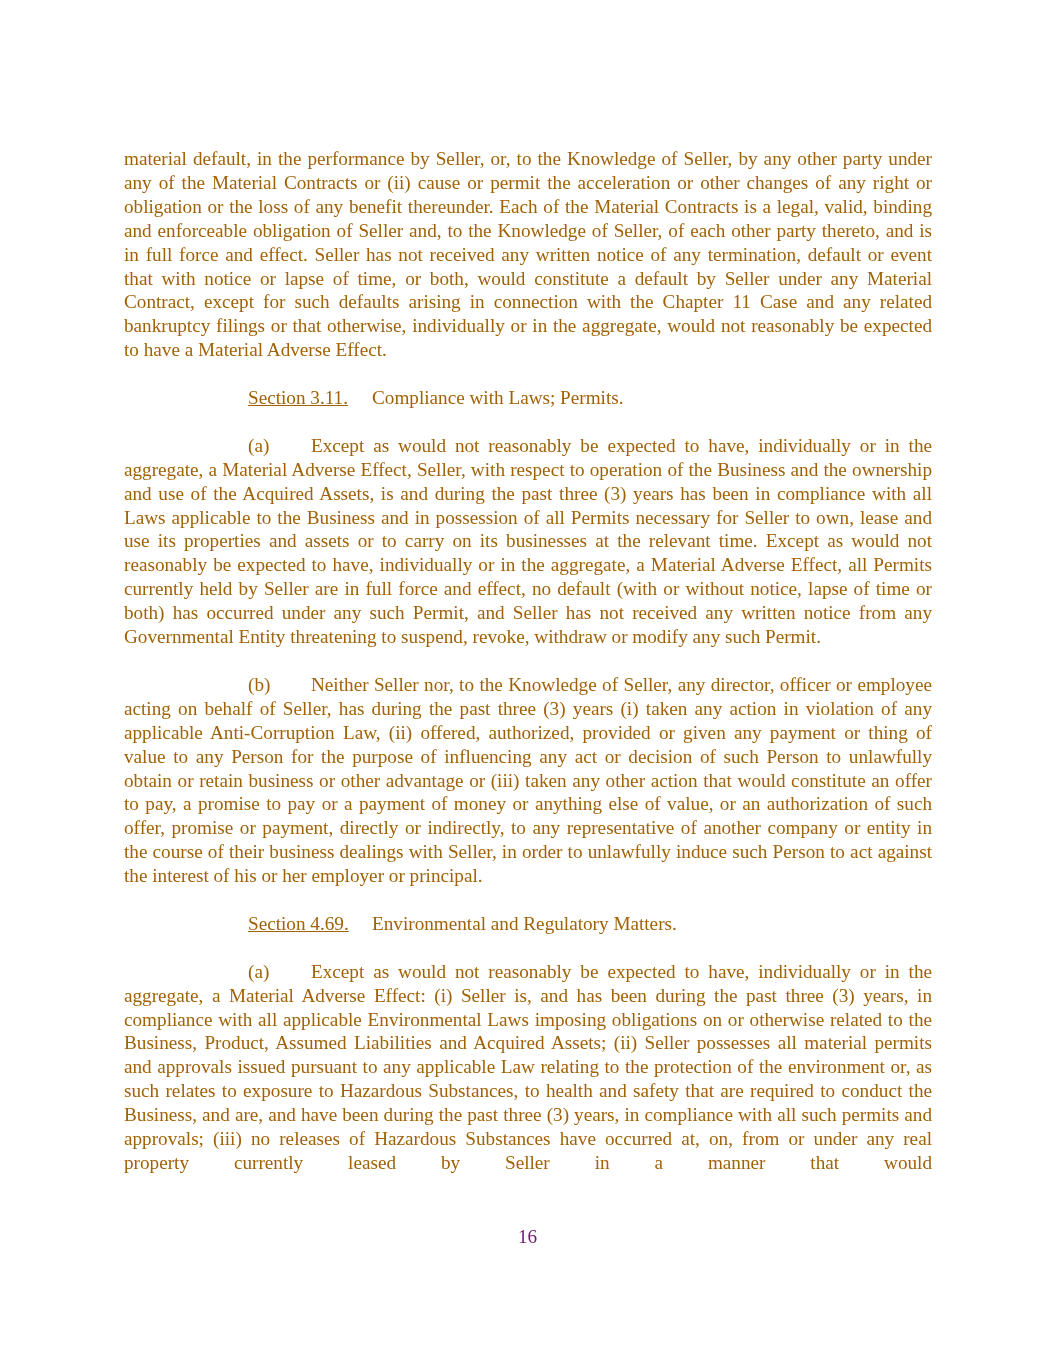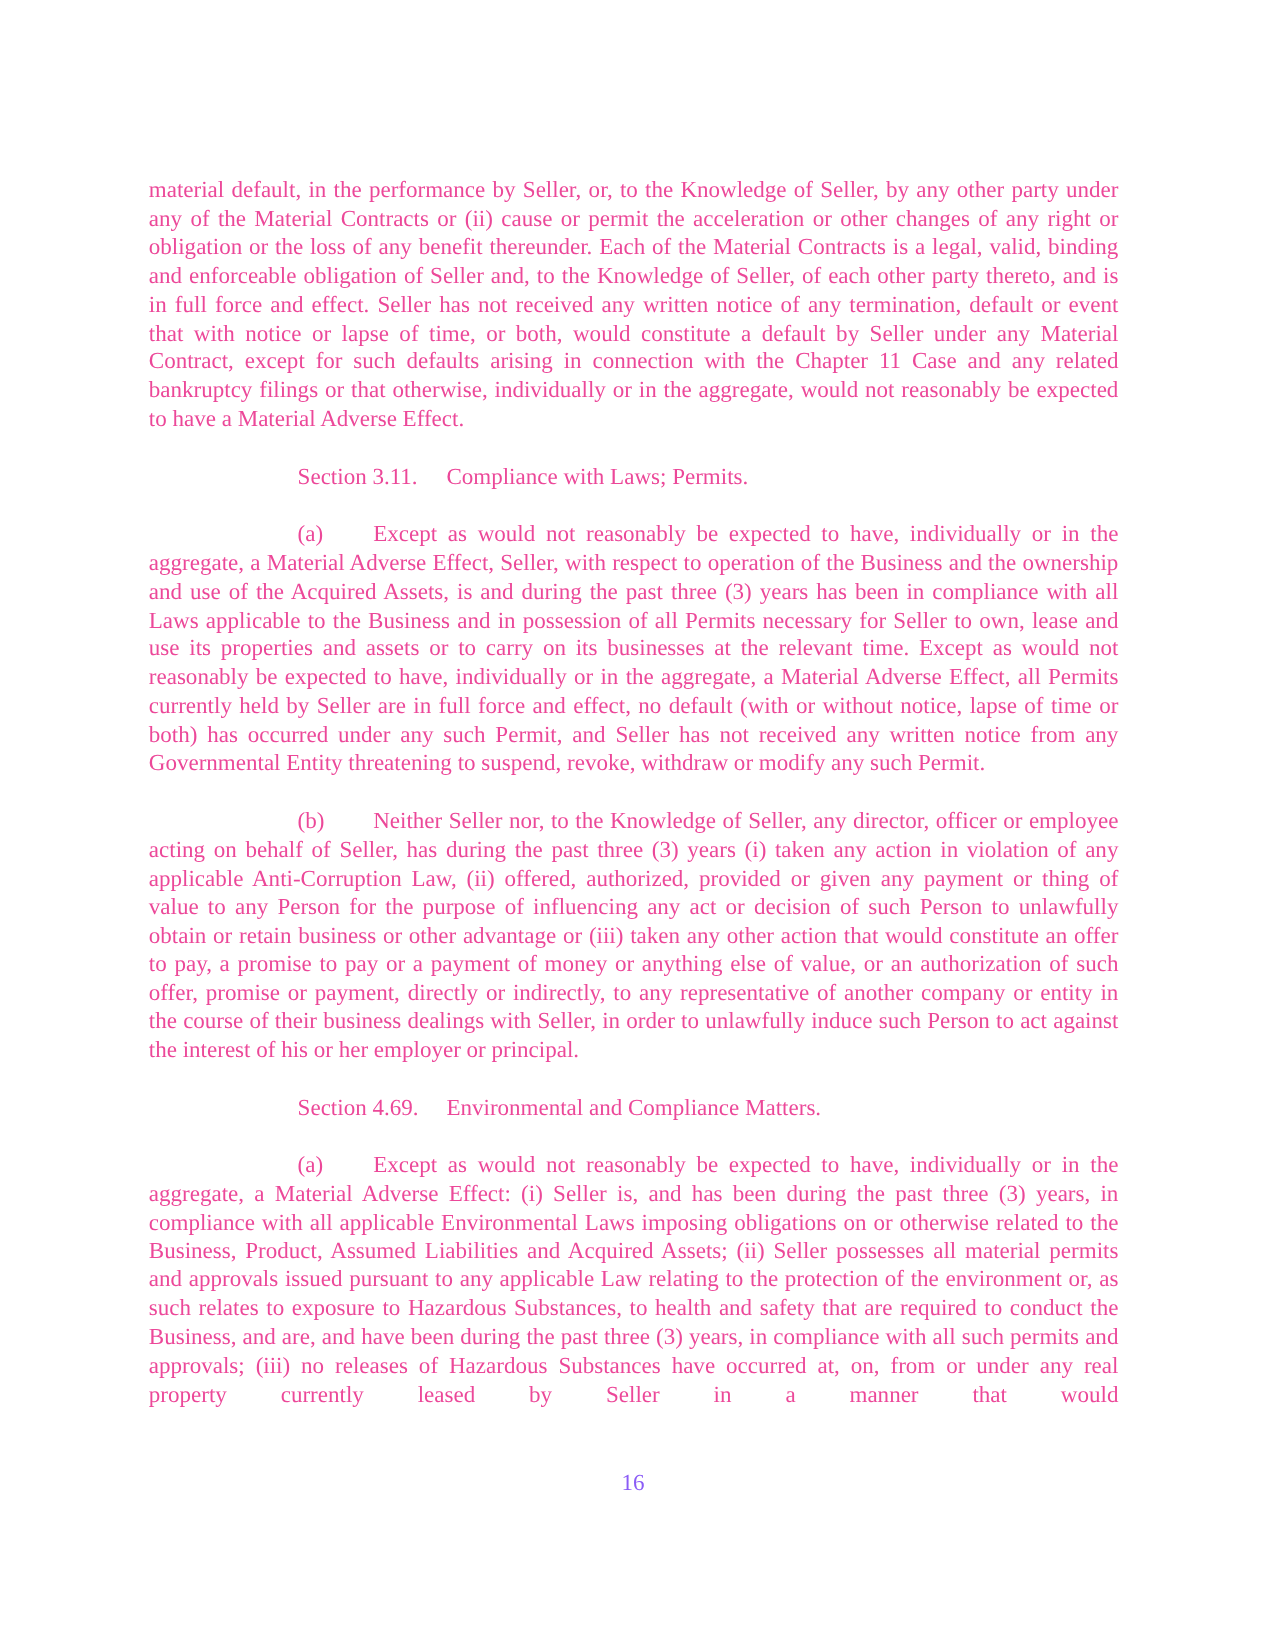--- a/index.html
+++ b/index.html
@@ -5,59 +5,59 @@
   html, body { margin: 0; padding: 0; background: #ffffff; }
   body { width: 1055px; height: 1365px; position: relative; overflow: hidden; }
   .page {
     position: absolute;
     left: 124px;
     top: 147px;
     width: 808px;
     font-family: "Liberation Serif", serif;
     font-size: 19.2px;
     line-height: 23.9px;
-    color: #ec4899;
+    color: #a16207;
   }
   p {
     margin: 0;
     text-align: justify;
     text-align-last: left;
   }
   .para { margin-bottom: 23.9px; }
   .heading {
     padding-left: 124px;
     margin-bottom: 23.9px;
     text-align: left;
   }
-  .heading .sec-num { display: inline-block; width: 124px; }
+  .heading .sec-num { display: inline-block; width: 124px; text-decoration: underline; }
   .heading .sec-title { text-underline-offset: 3px; }
   .indent-label { display: inline-block; padding-left: 124px; width: 63px; }
   .page-number {
     position: absolute;
     top: 1226px;
     left: 0;
     width: 1055px;
     text-align: center;
     font-family: "Liberation Serif", serif;
     font-size: 19.2px;
-    color: #8b5cf6;
+    color: #701a75;
   }
 </style>
 </head>
 <body>
 
 <div class="page">
 
   <p class="para">material default, in the performance by Seller, or, to the Knowledge of Seller, by any other party under any of the Material Contracts or (ii) cause or permit the acceleration or other changes of any right or obligation or the loss of any benefit thereunder. Each of the Material Contracts is a legal, valid, binding and enforceable obligation of Seller and, to the Knowledge of Seller, of each other party thereto, and is in full force and effect. Seller has not received any written notice of any termination, default or event that with notice or lapse of time, or both, would constitute a default by Seller under any Material Contract, except for such defaults arising in connection with the Chapter 11 Case and any related bankruptcy filings or that otherwise, individually or in the aggregate, would not reasonably be expected to have a Material Adverse Effect.</p>
 
   <p class="heading"><span class="sec-num">Section 3.11.</span><span class="sec-title">Compliance with Laws; Permits</span><span>.</span></p>
 
   <p class="para"><span class="indent-label">(a)</span><span>Except as would not reasonably be expected to have, individually or in the aggregate, a Material Adverse Effect, Seller, with respect to operation of the Business and the ownership and use of the Acquired Assets, is and during the past three (3) years has been in compliance with all Laws applicable to the Business and in possession of all Permits necessary for Seller to own, lease and use its properties and assets or to carry on its businesses at the relevant time. Except as would not reasonably be expected to have, individually or in the aggregate, a Material Adverse Effect, all Permits currently held by Seller are in full force and effect, no default (with or without notice, lapse of time or both) has occurred under any such Permit, and Seller has not received any written notice from any Governmental Entity threatening to suspend, revoke, withdraw or modify any such Permit.</span></p>
 
   <p class="para"><span class="indent-label">(b)</span><span>Neither Seller nor, to the Knowledge of Seller, any director, officer or employee acting on behalf of Seller, has during the past three (3) years (i) taken any action in violation of any applicable Anti-Corruption Law, (ii) offered, authorized, provided or given any payment or thing of value to any Person for the purpose of influencing any act or decision of such Person to unlawfully obtain or retain business or other advantage or (iii) taken any other action that would constitute an offer to pay, a promise to pay or a payment of money or anything else of value, or an authorization of such offer, promise or payment, directly or indirectly, to any representative of another company or entity in the course of their business dealings with Seller, in order to unlawfully induce such Person to act against the interest of his or her employer or principal.</span></p>
 
-  <p class="heading"><span class="sec-num">Section 4.69.</span><span class="sec-title">Environmental and Compliance Matters</span><span>.</span></p>
+  <p class="heading"><span class="sec-num">Section 4.69.</span><span class="sec-title">Environmental and Regulatory Matters</span><span>.</span></p>
 
   <p class="para" style="text-align-last: justify;"><span class="indent-label">(a)</span><span>Except as would not reasonably be expected to have, individually or in the aggregate, a Material Adverse Effect: (i) Seller is, and has been during the past three (3) years, in compliance with all applicable Environmental Laws imposing obligations on or otherwise related to the Business, Product, Assumed Liabilities and Acquired Assets; (ii) Seller possesses all material permits and approvals issued pursuant to any applicable Law relating to the protection of the environment or, as such relates to exposure to Hazardous Substances, to health and safety that are required to conduct the Business, and are, and have been during the past three (3) years, in compliance with all such permits and approvals; (iii) no releases of Hazardous Substances have occurred at, on, from or under any real property currently leased by Seller in a manner that would</span></p>
 
 </div>
 
 <div class="page-number">16</div>
 
 </body></html>

